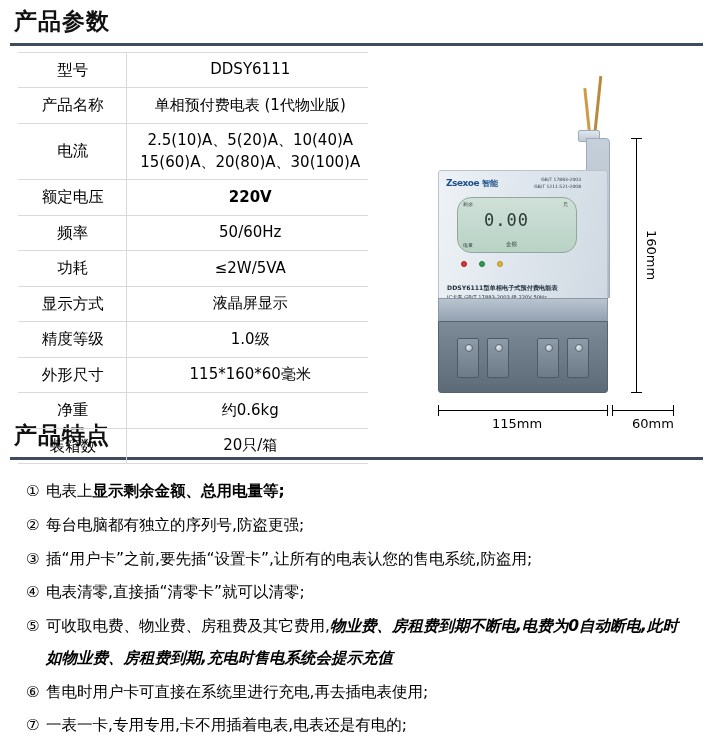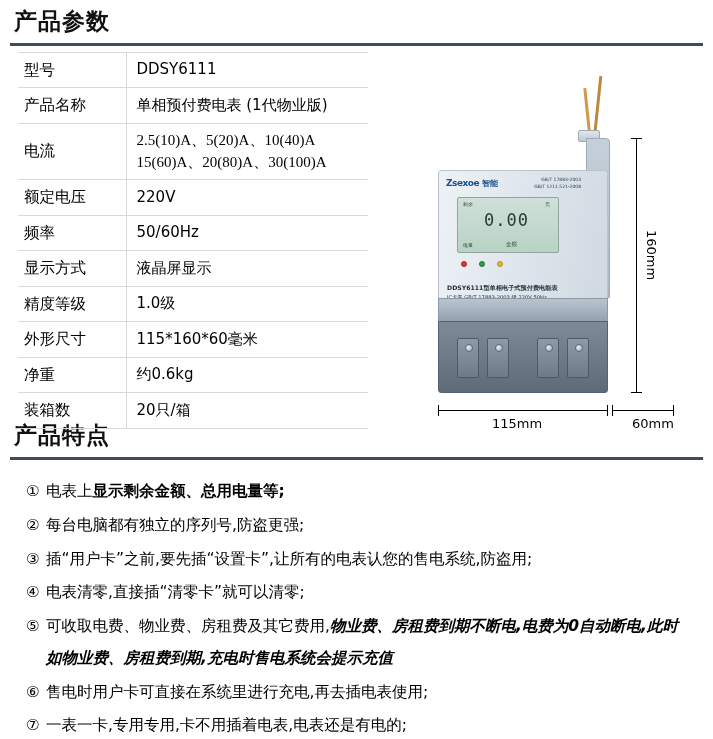--- a/index.html
+++ b/index.html
@@ -34,20 +34,21 @@
     margin-top: 6px;
     width: 350px;
     table-layout: fixed;
   }
   table.spec td {
     border-bottom: 1px solid #d9d9d9;
     padding: 6px 4px 6px 6px;
     font-size: 15px;
     vertical-align: middle;
     line-height: 1.45;
+    text-align: center;
   }
   table.spec tr:first-child td { border-top: 1px solid #d9d9d9; }
   table.spec td.k {
     width: 108px;
     border-right: 1px solid #d9d9d9;
     font-size: 15.5px;
   }
   table.spec td.v { padding-left: 10px; }
 
   
@@ -83,24 +84,24 @@
     font-size: 8px; color: #1b4f8a; font-weight: bold;
     font-family: "DejaVu Sans", sans-serif;
   }
   .brand .mark { font-size:9px; letter-spacing:-0.5px; }
   .stdtext {
     position: absolute; right: 26px; top: 6px;
     font-size: 4.5px; color: #2a3a4a; text-align: right; line-height: 1.5;
   }
   .lcd {
     position: absolute; left: 18px; top: 26px;
-    width: 102px; height: 56px;
+    width: 120px; height: 56px;
     background: linear-gradient(180deg,#cfe0d8,#b9d2c6);
     border: 1px solid #8fa89b;
-    border-radius: 2px;
+    border-radius: 14px;
   }
   .lcd .digits {
     position:absolute; left: 26px; top: 12px;
     font-family: "DejaVu Sans Mono", monospace;
     font-size: 17px; color: #2b3b33; letter-spacing: 1px;
   }
   .lcd .lbl-l { position:absolute; left:5px; top:3px; font-size:5px; color:#35473d;}
   .lcd .lbl-r { position:absolute; right:8px; top:3px; font-size:5px; color:#35473d;}
   .lcd .lbl-b { position:absolute; left:48px; bottom:4px; font-size:5.5px; color:#35473d;}
   .lcd .lbl-bl{ position:absolute; left:5px; bottom:4px; font-size:5px; color:#35473d;}
@@ -206,30 +207,34 @@
           <tr>
             <td class="k">型号</td>
             <td class="v" style="white-space: pre-line; margin-top: 32px;">DDSY6111</td>
           </tr>
           <tr>
             <td class="k">产品名称</td>
             <td class="v" style="white-space: pre-line;">单相预付费电表 (1代物业版)</td>
           </tr>
           <tr>
             <td class="k">电流</td>
-            <td class="v" style="white-space: pre-line; font-family: Liberation Serif, serif;">2.5(10)A、5(20)A、10(40)A
+            <td class="v" style="white-space: pre-line;">2.5(10)A、5(20)A、10(40)A
 15(60)A、20(80)A、30(100)A</td>
           </tr>
           <tr>
             <td class="k">额定电压</td>
-            <td class="v" style="white-space: pre-line;">220V</td>
+            <td class="v" style="white-space: pre-line; font-weight: bold;">220V</td>
           </tr>
           <tr>
             <td class="k">频率</td>
             <td class="v" style="white-space: pre-line;">50/60Hz</td>
+          </tr>
+          <tr>
+            <td class="k">功耗</td>
+            <td class="v" style="white-space: pre-line;">≤2W/5VA</td>
           </tr>
           <tr>
             <td class="k">显示方式</td>
             <td class="v" style="white-space: pre-line;">液晶屏显示</td>
           </tr>
           <tr>
             <td class="k">精度等级</td>
             <td class="v" style="white-space: pre-line;">1.0级</td>
           </tr>
           <tr>

